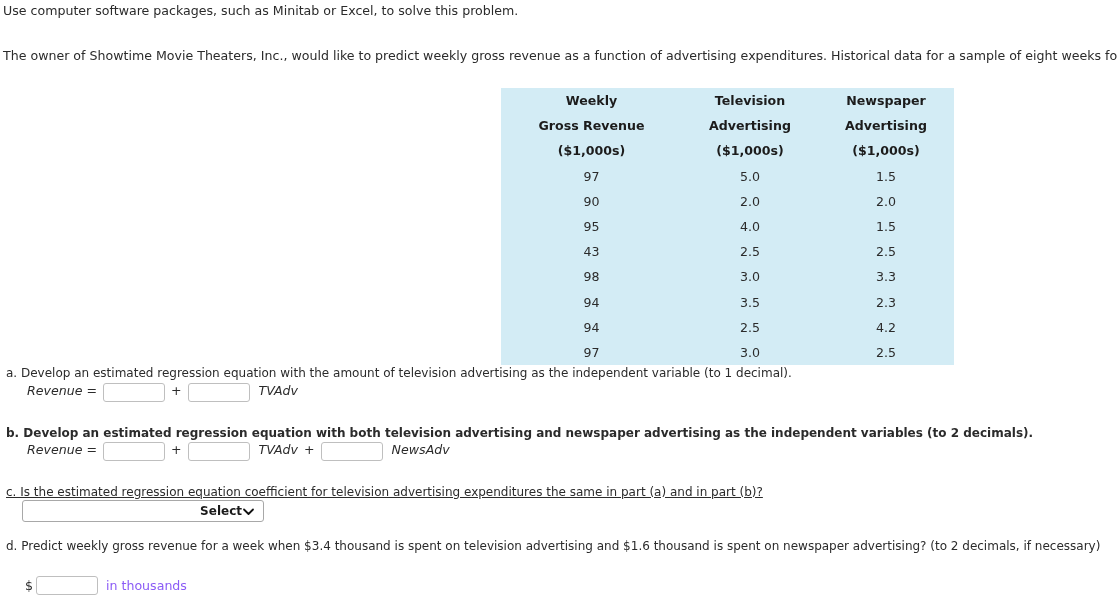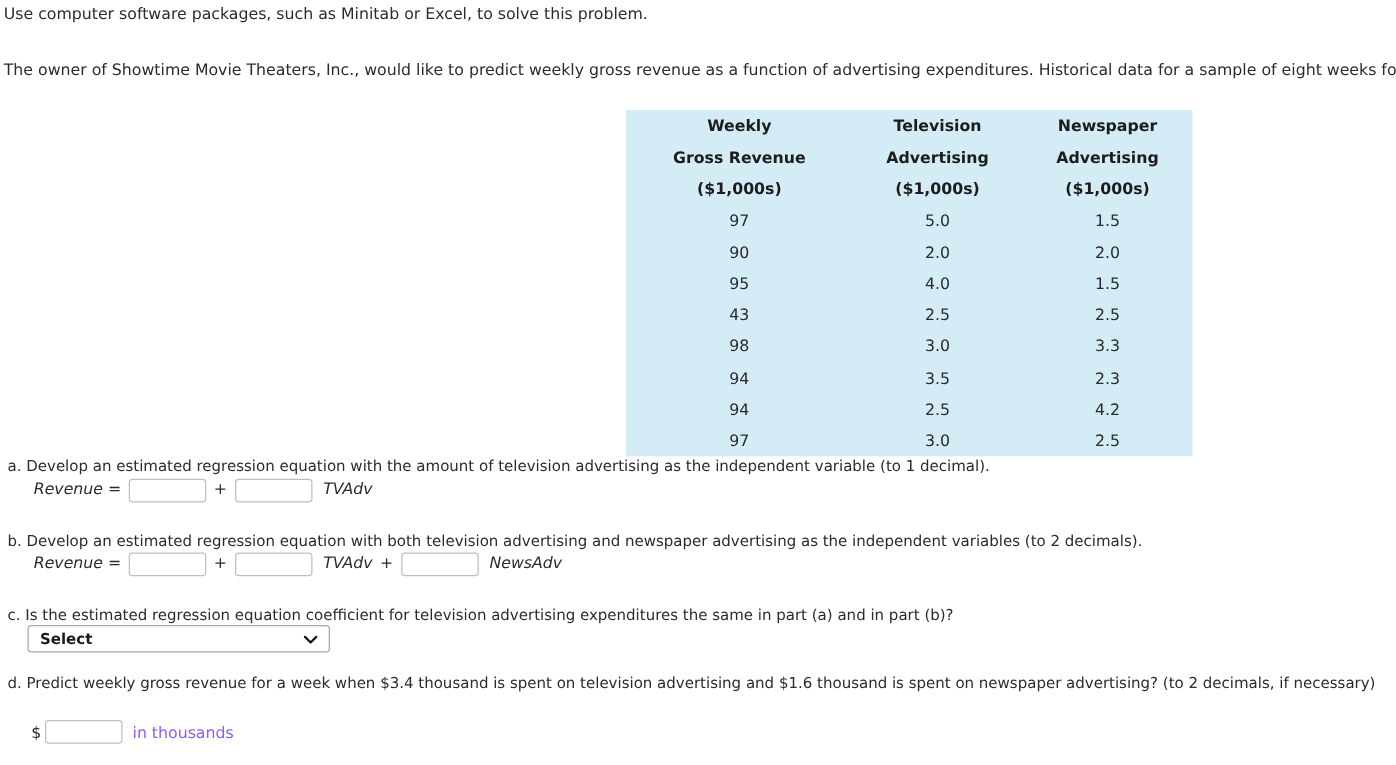--- a/index.html
+++ b/index.html
@@ -80,22 +80,22 @@
   col.c2 { width: 136px; }
   col.c3 { width: 136px; }
 
   
   .q-text {
     font-size: 12px;
     color: #2b2b2b;
     white-space: nowrap;
   }
   .q-a-text { left: 6px; top: 366px; }
-  .q-b-text { left: 6px; top: 426px; }
-  .q-c-text { left: 6px; top: 485px; }
+  .q-b-text { left: 6px; top: 426px; font-weight: bold; }
+  .q-c-text { left: 6px; top: 485px; text-decoration: underline; }
   .q-d-text { left: 6px; top: 539px; }
 
   .eq-row {
     display: flex;
     align-items: flex-start;
     white-space: nowrap;
   }
   .eq-a { left: 27px; top: 383px; }
   .eq-b { left: 27px; top: 442px; }
 
@@ -139,21 +139,21 @@
   }
   .select-box {
     width: 242px;
     height: 22px;
     box-sizing: border-box;
     border: 1px solid #a8a8a8;
     border-radius: 3px;
     background: #ffffff;
     display: flex;
     align-items: center;
-    justify-content: space-between;
+    justify-content: flex-end;
     padding: 0 8px 0 9px;
   }
   .select-value {
     font-size: 12px;
     font-weight: bold;
     color: #1a1a1a;
   }
   .chev {
     width: 13px;
     height: 13px;

